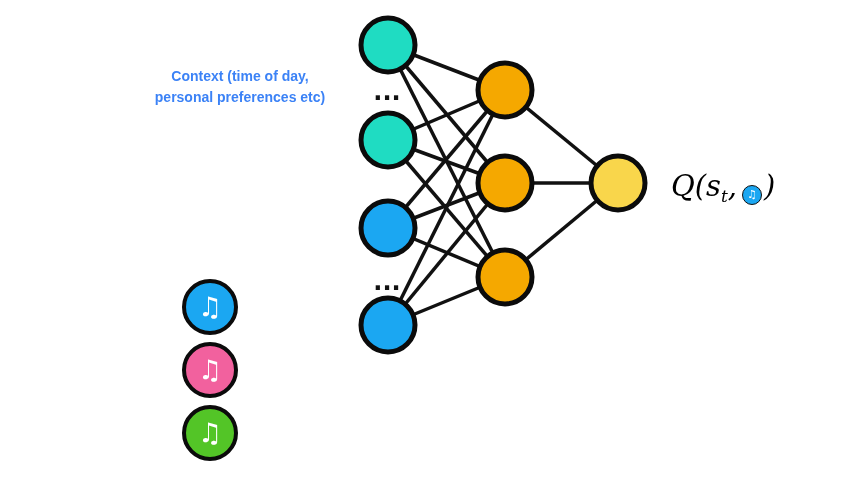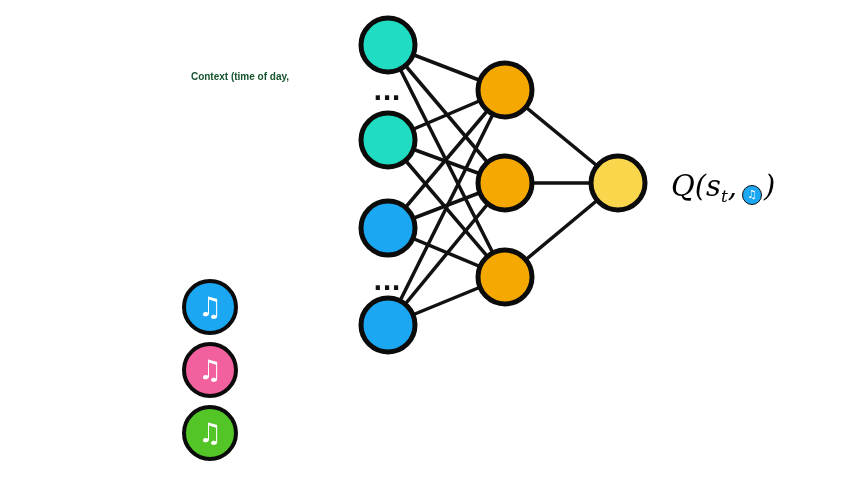--- a/index.html
+++ b/index.html
@@ -22,23 +22,23 @@
     width: 863px;
     height: 485px;
   }
   .context-label {
     position: absolute;
     left: 110px;
     top: 66px;
     width: 260px;
     text-align: center;
     font-weight: bold;
-    font-size: 10px;
+    font-size: 14px;
     line-height: 21px;
-    color: #14532d;
+    color: #3b82f6;
     font-family: "Liberation Sans", sans-serif;
   }
   .q-formula {
     position: absolute;
     left: 671px;
     top: 169px;
     font-family: "DejaVu Serif", serif;
     font-style: italic;
     font-size: 29px;
     color: #000000;
@@ -123,20 +123,21 @@
       <circle cx="505" cy="90" r="27" fill="#F5A800" stroke="#0b0b0b" stroke-width="5"></circle>
       <circle cx="505" cy="183" r="27" fill="#F5A800" stroke="#0b0b0b" stroke-width="5"></circle>
       <circle cx="505" cy="277" r="27" fill="#F5A800" stroke="#0b0b0b" stroke-width="5"></circle>
       <circle cx="618" cy="183" r="27" fill="#F9D64B" stroke="#0b0b0b" stroke-width="5"></circle>
       <text x="387" y="100" text-anchor="middle" class="ellipsis">...</text>
       <text x="387" y="290" text-anchor="middle" class="ellipsis">...</text>
     </svg>
 
   <div class="context-label">
     <div>Context (time of day,</div>
+    <div>personal preferences etc)</div>
   </div>
 
   <div class="q-formula"><span>Q(s</span><sub>t</sub><span>,</span><span class="mini-music-icon" style="background: rgb(27, 167, 242);"><span class="note">♫</span></span><span>)</span></div>
 
   <div class="music-icon" style="background: rgb(27, 167, 242); top: 279px;">
     <span class="note">♫</span>
   </div>
   <div class="music-icon" style="background: rgb(242, 97, 158); top: 342px;">
     <span class="note">♫</span>
   </div>

